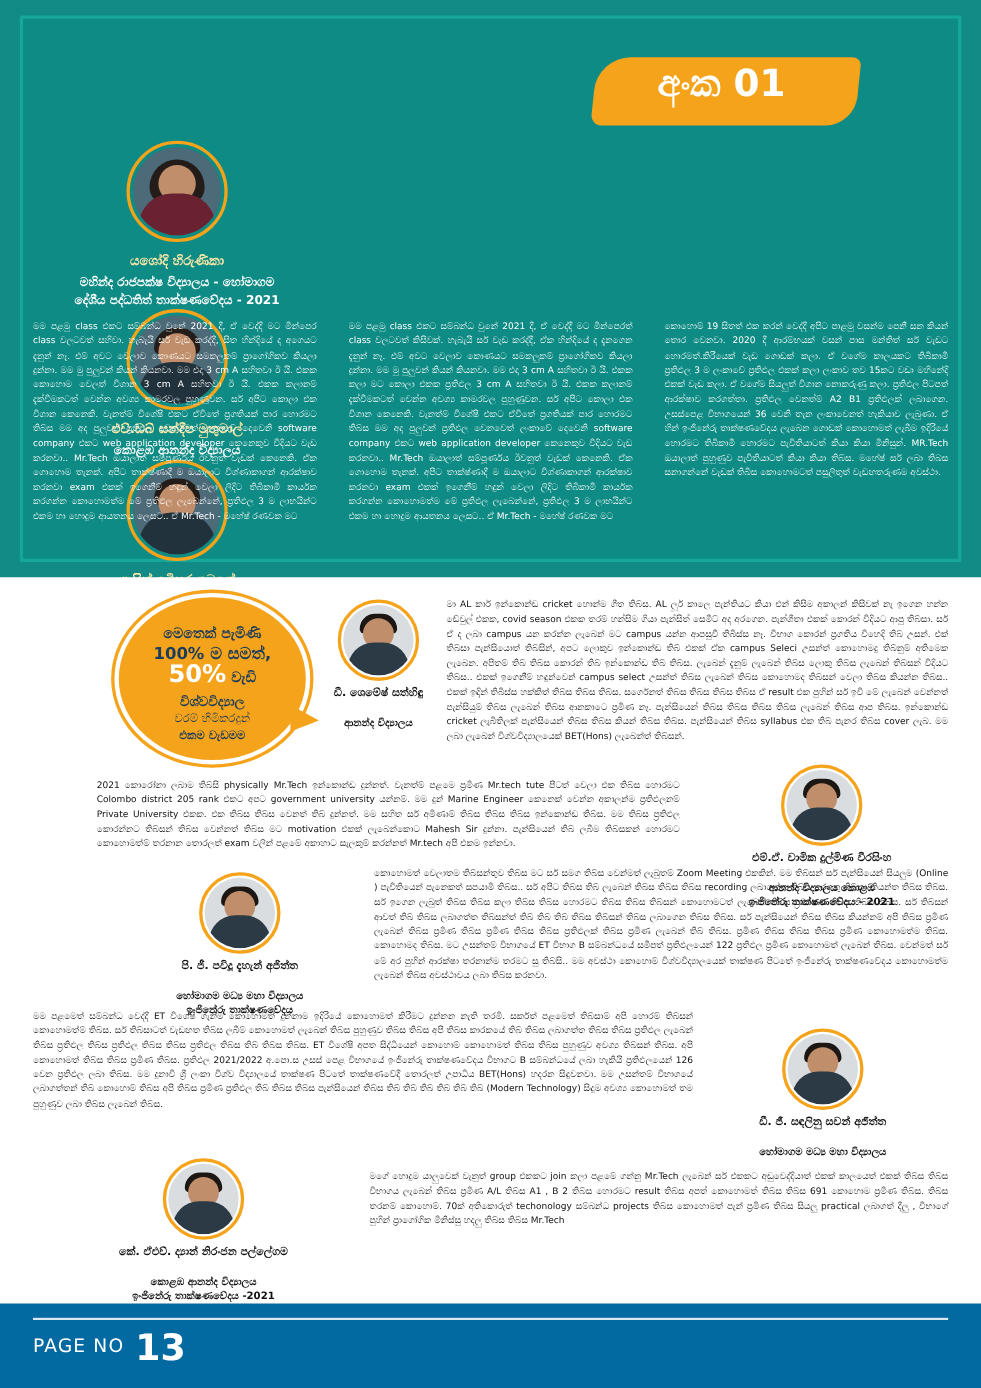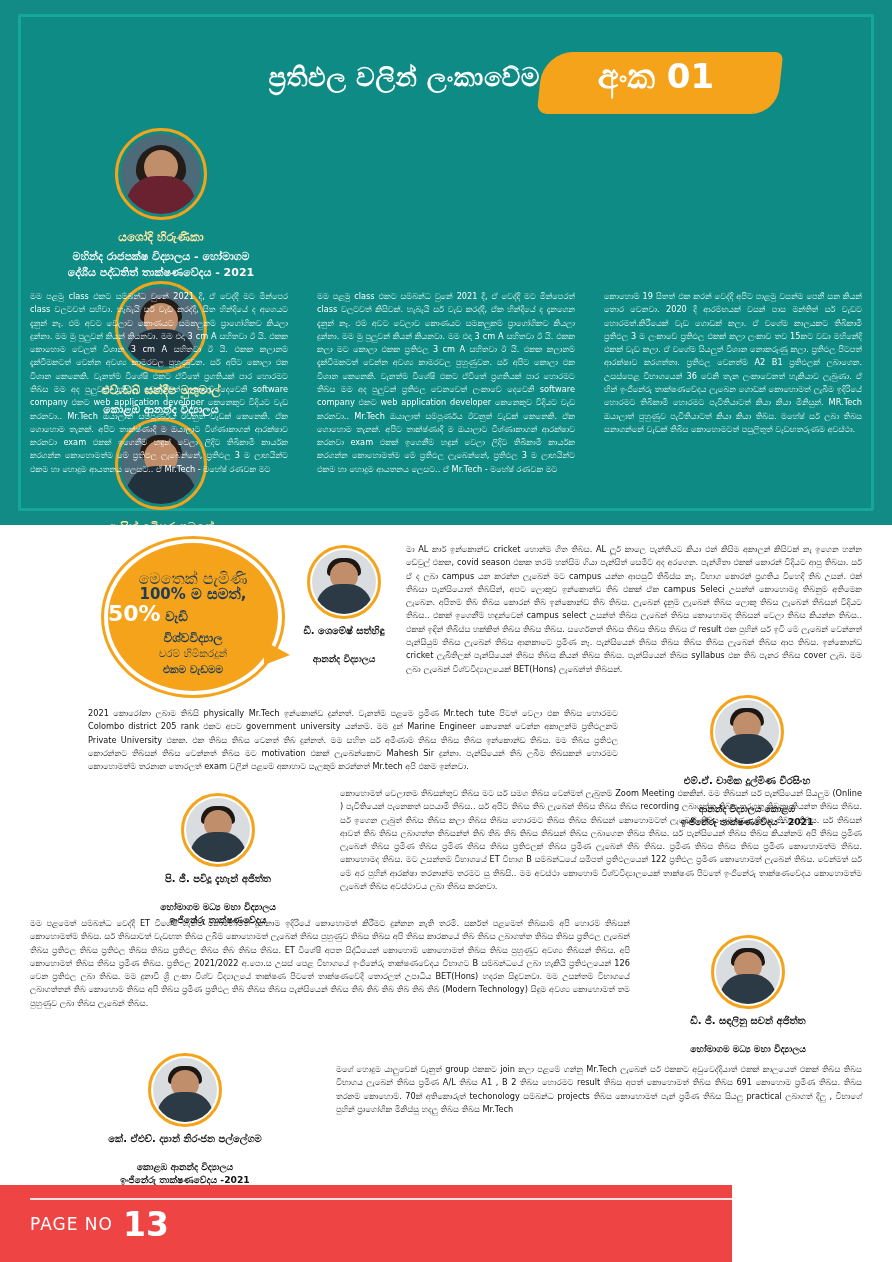--- a/index.html
+++ b/index.html
@@ -167,23 +167,23 @@
   }
   .badge-burst:after {
     content: "";
     position: absolute;
     right: -12px; bottom: 26px;
     width: 0; height: 0;
     border-left: 26px solid #f5a31a;
     border-top: 14px solid transparent;
     border-bottom: 10px solid transparent;
   }
-  .badge-l1 { position: absolute; left: 0; top: 26px; width: 170px; text-align: center; color: #1b3c5a; font-size: 16px; font-weight: normal; }
+  .badge-l1 { position: absolute; left: 0; top: 26px; width: 170px; text-align: center; color: #1b3c5a; font-size: 13px; font-weight: bold; }
   .badge-l2 { position: absolute; left: 0; top: 42px; width: 170px; text-align: center; color: #1b3c5a; font-size: 15px; font-weight: bold; }
-  .badge-l3 { position: absolute; left: 0; top: 58px; width: 170px; text-align: left; color: #ffffff; font-size: 22px; font-weight: bold; }
+  .badge-l3 { position: absolute; left: 0; top: 58px; width: 170px; text-align: center; color: #ffffff; font-size: 22px; font-weight: bold; }
   .badge-l3 small { color:#1b3c5a; font-size: 13px; }
   .badge-l4 { position: absolute; left: 0; top: 88px; width: 170px; text-align: center; color: #1b3c5a; font-size: 12px; font-weight: bold; }
   .badge-l5 { position: absolute; left: 0; top: 104px; width: 170px; text-align: center; color: #1b3c5a; font-size: 10.5px; font-weight: normal; }
   .badge-l6 { position: absolute; left: 0; top: 120px; width: 170px; text-align: center; color: #1b3c5a; font-size: 10.5px; font-weight: bold; }
 
   .mini-person { position: absolute; text-align: center; }
   .mini-avatar {
     width: 74px; height: 74px;
     margin: 0 auto;
     border-radius: 50%;
@@ -220,22 +220,22 @@
     position: absolute;
     color: #111111;
     font-size: 8.2px;
     line-height: 1.62;
     text-align: justify;
   }
   
   .footer-band {
     position: absolute;
     left: 0; bottom: 0;
-    width: 732px; height: 77px;
-    background: #ef4444;
+    width: 892px; height: 77px;
+    background: #0369a1;
   }
   .footer-inner {
     position: absolute;
     left: 30px; bottom: 14px;
     width: 832px; height: 48px;
     display: flex;
     align-items: center;
   }
   .page-no-label { color: #ffffff; font-size: 17px; letter-spacing: 1px; }
   .page-no-value { color: #ffffff; font-size: 33px; font-weight: bold; margin-left: 10px; }
@@ -273,21 +273,20 @@
 </head>
 <body>
 
 <div class="page">
 
   <div class="top-band">
     <div class="top-band-inner"></div>
 
     <div class="banner">
       <div class="banner-brush"></div>
-      <div class="banner-text-left">ප්‍රතිඵල වලින් ලංකාවේම</div>
       <div class="banner-text-right">අංක 01</div>
     </div>
 
     <div class="profiles">
 
       <div class="profile-col">
         <div class="avatar-ring">
           <div class="avatar f">
             <div class="hair"></div>
             <div class="head"></div>

